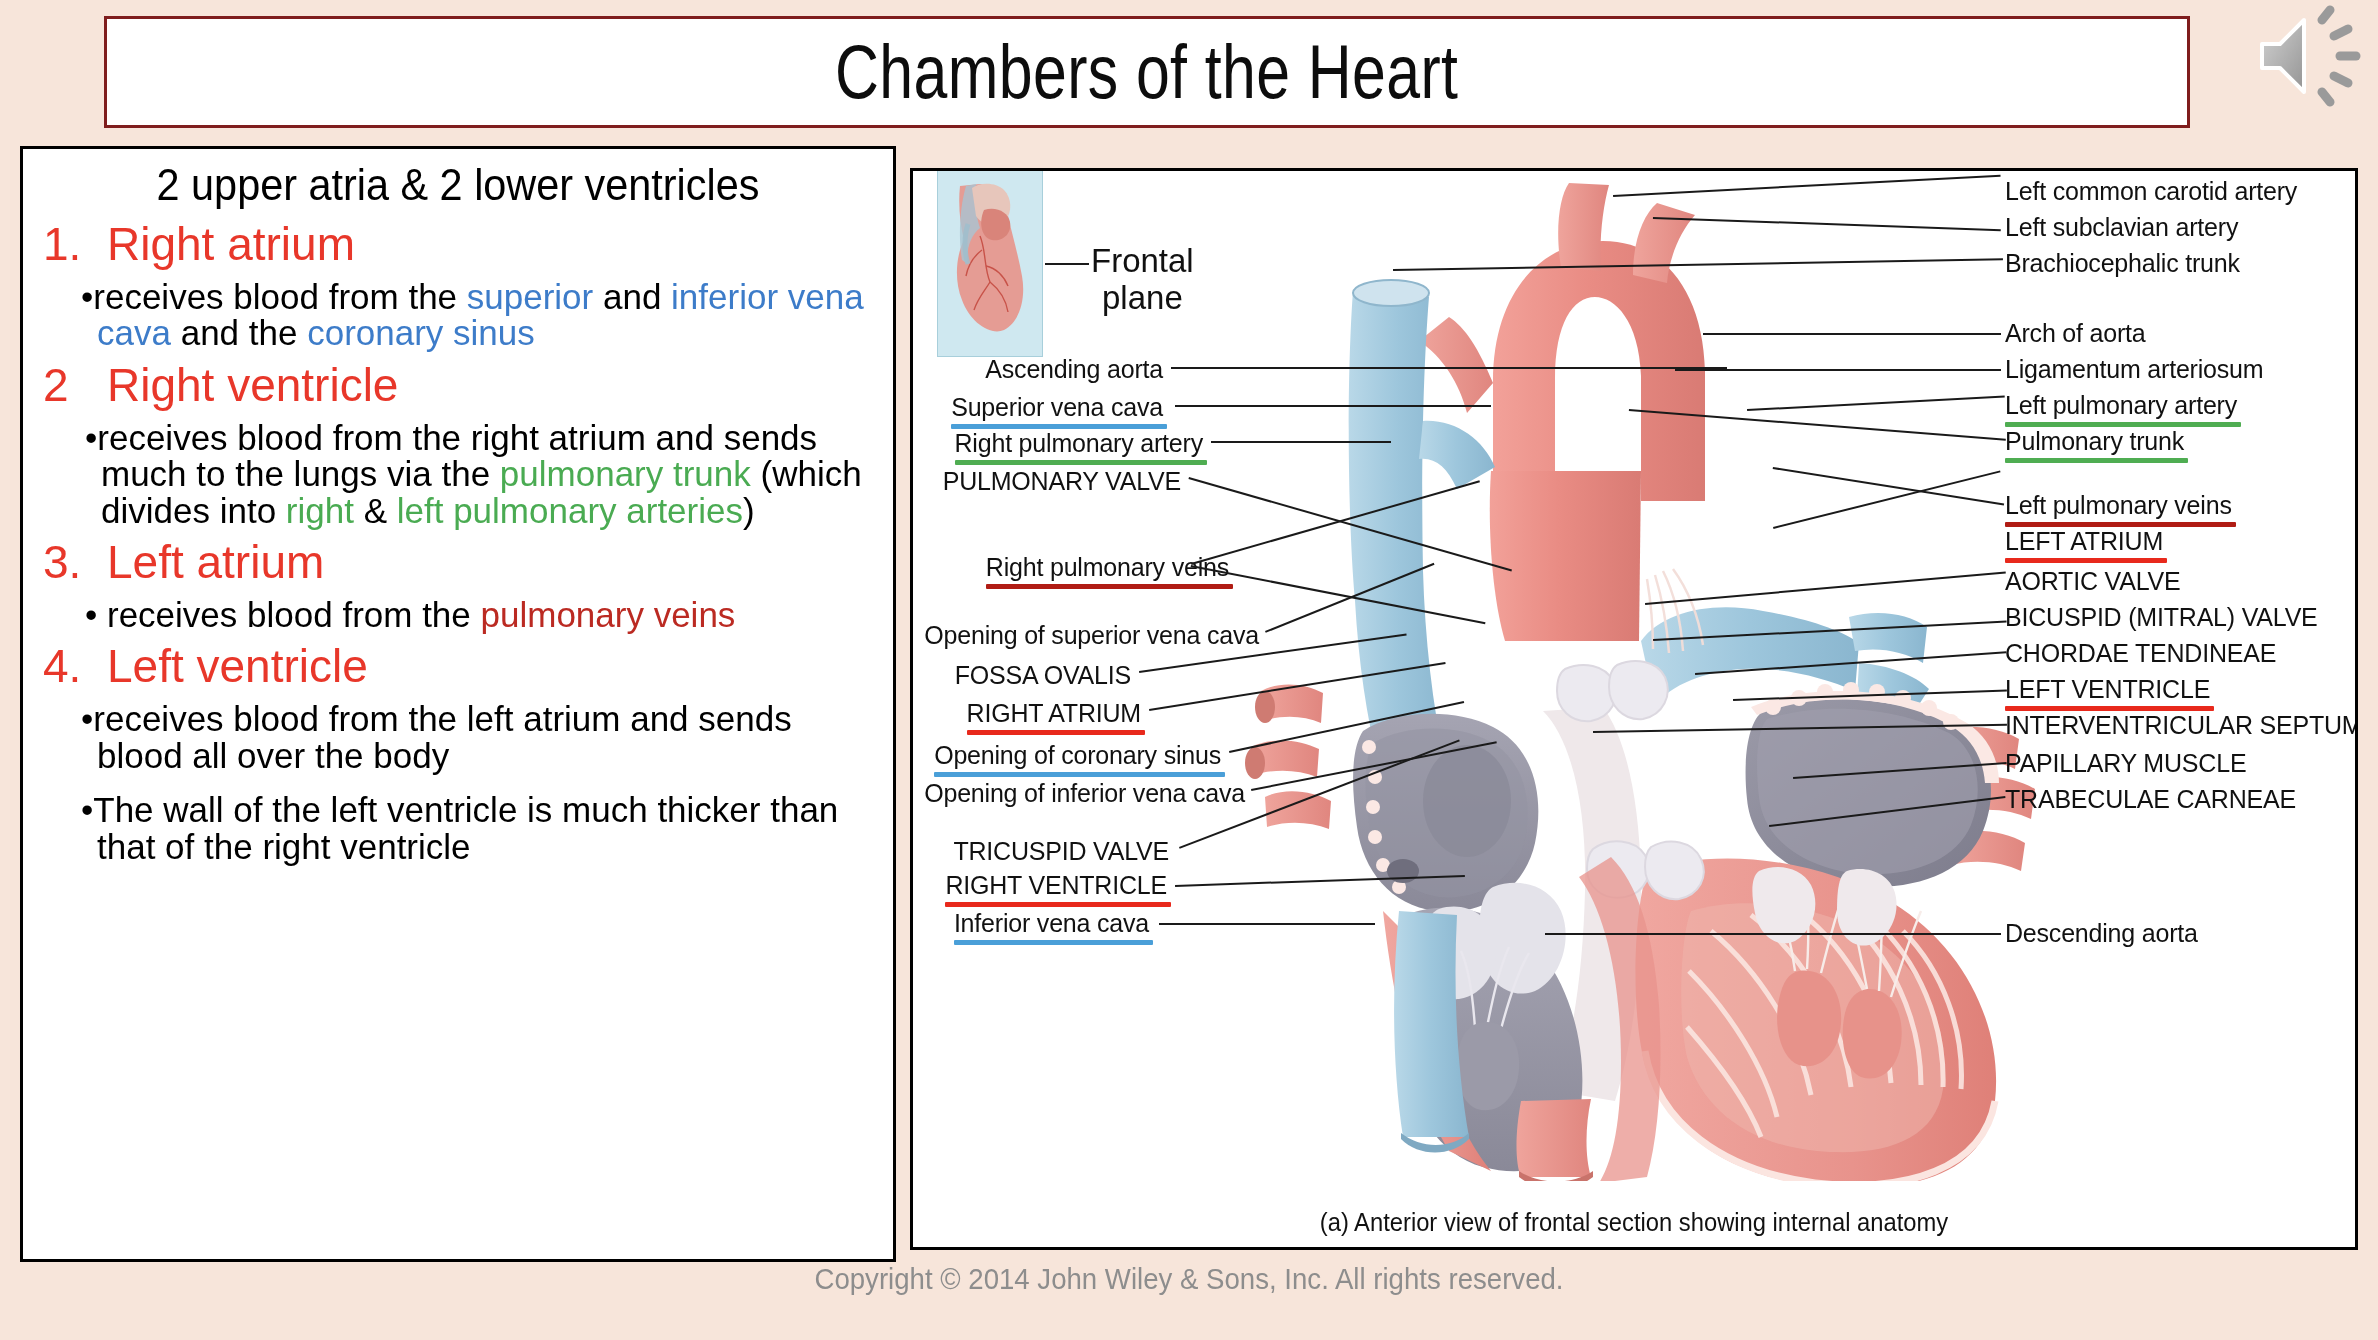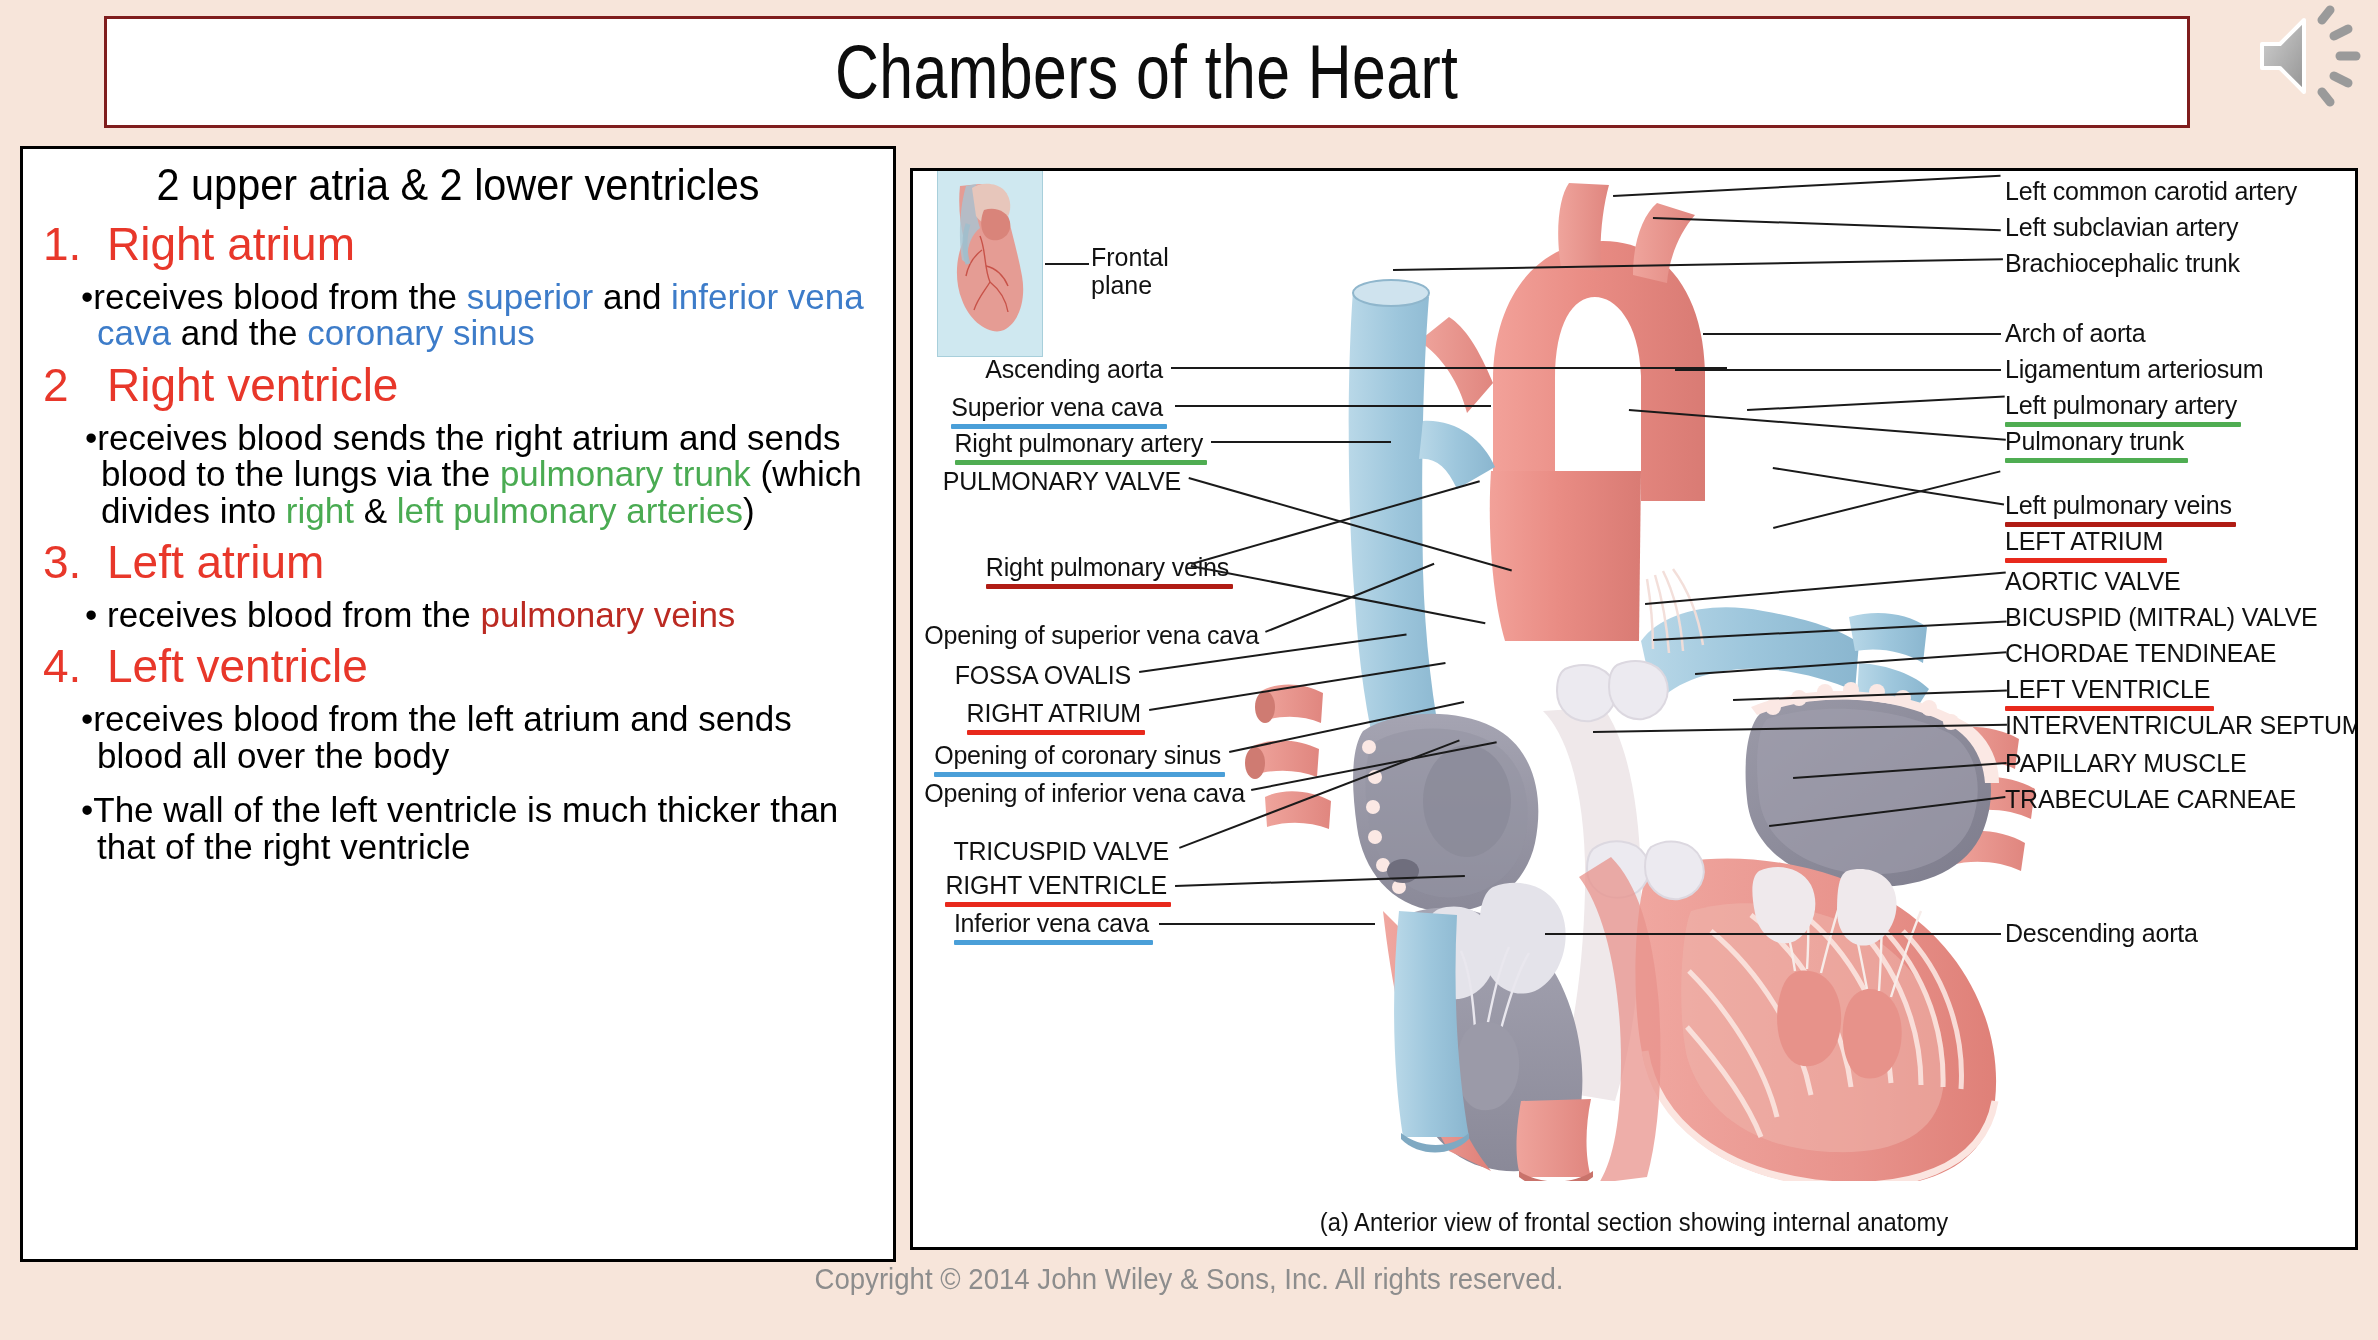--- a/index.html
+++ b/index.html
@@ -73,21 +73,21 @@
   }
   .leader{position:absolute;height:0;border-top:2px solid #1a1a1a;}
   .leaderd{position:absolute;border-top:2px solid #1a1a1a;transform-origin:0 0;}
 
   
   #inset-box{
     position:absolute;left:24px;top:-4px;width:104px;height:188px;
     background:#cfe8f0;border:1px solid #a8cfdb;
   }
   #inset-heart{position:absolute;left:8px;top:12px;width:88px;height:164px;}
-  #frontal-plane{position:absolute;left:178px;top:72px;font-size:25px;color:#111;line-height:1.12;}
+  #frontal-plane{position:absolute;left:178px;top:72px;font-size:33px;color:#111;line-height:1.12;text-align:center;}
 
   #caption{
     position:absolute;left:0;right:0;bottom:10px;text-align:center;
     font-size:25px;color:#111;
     font-family:"Liberation Sans Narrow","Liberation Sans",sans-serif;
     transform:scaleX(.95);
   }
 
   #copyright{
     position:absolute;left:0;right:0;top:1262px;text-align:center;
@@ -134,21 +134,21 @@
   </div>
   <div class="bullets">
     <div class="bullet cond"><span>•</span><span>receives blood from the </span><span class="blue">superior</span><span> and </span><span class="blue">inferior vena cava</span><span> and the </span><span class="blue">coronary sinus</span></div>
   </div>
 
   <div class="chapter">
     <span class="num cond">2</span>
     <span class="head cond">Right ventricle</span>
   </div>
   <div class="bullets">
-    <div class="bullet cond sp"><span>•</span><span>receives blood sends the right atrium and sends blood to the lungs via the </span><span class="green">pulmonary trunk</span><span> (which divides into </span><span class="green">right</span><span> &amp; </span><span class="green">left pulmonary arteries</span><span>)</span></div>
+    <div class="bullet cond sp"><span>•</span><span>receives blood from the right atrium and sends much to the lungs via the </span><span class="green">pulmonary trunk</span><span> (which divides into </span><span class="green">right</span><span> &amp; </span><span class="green">left pulmonary arteries</span><span>)</span></div>
   </div>
 
   <div class="chapter">
     <span class="num cond">3.</span>
     <span class="head cond">Left atrium</span>
   </div>
   <div class="bullets">
     <div class="bullet cond sp"><span>•</span><span> receives blood from the </span><span class="dkred">pulmonary veins</span></div>
   </div>
 

